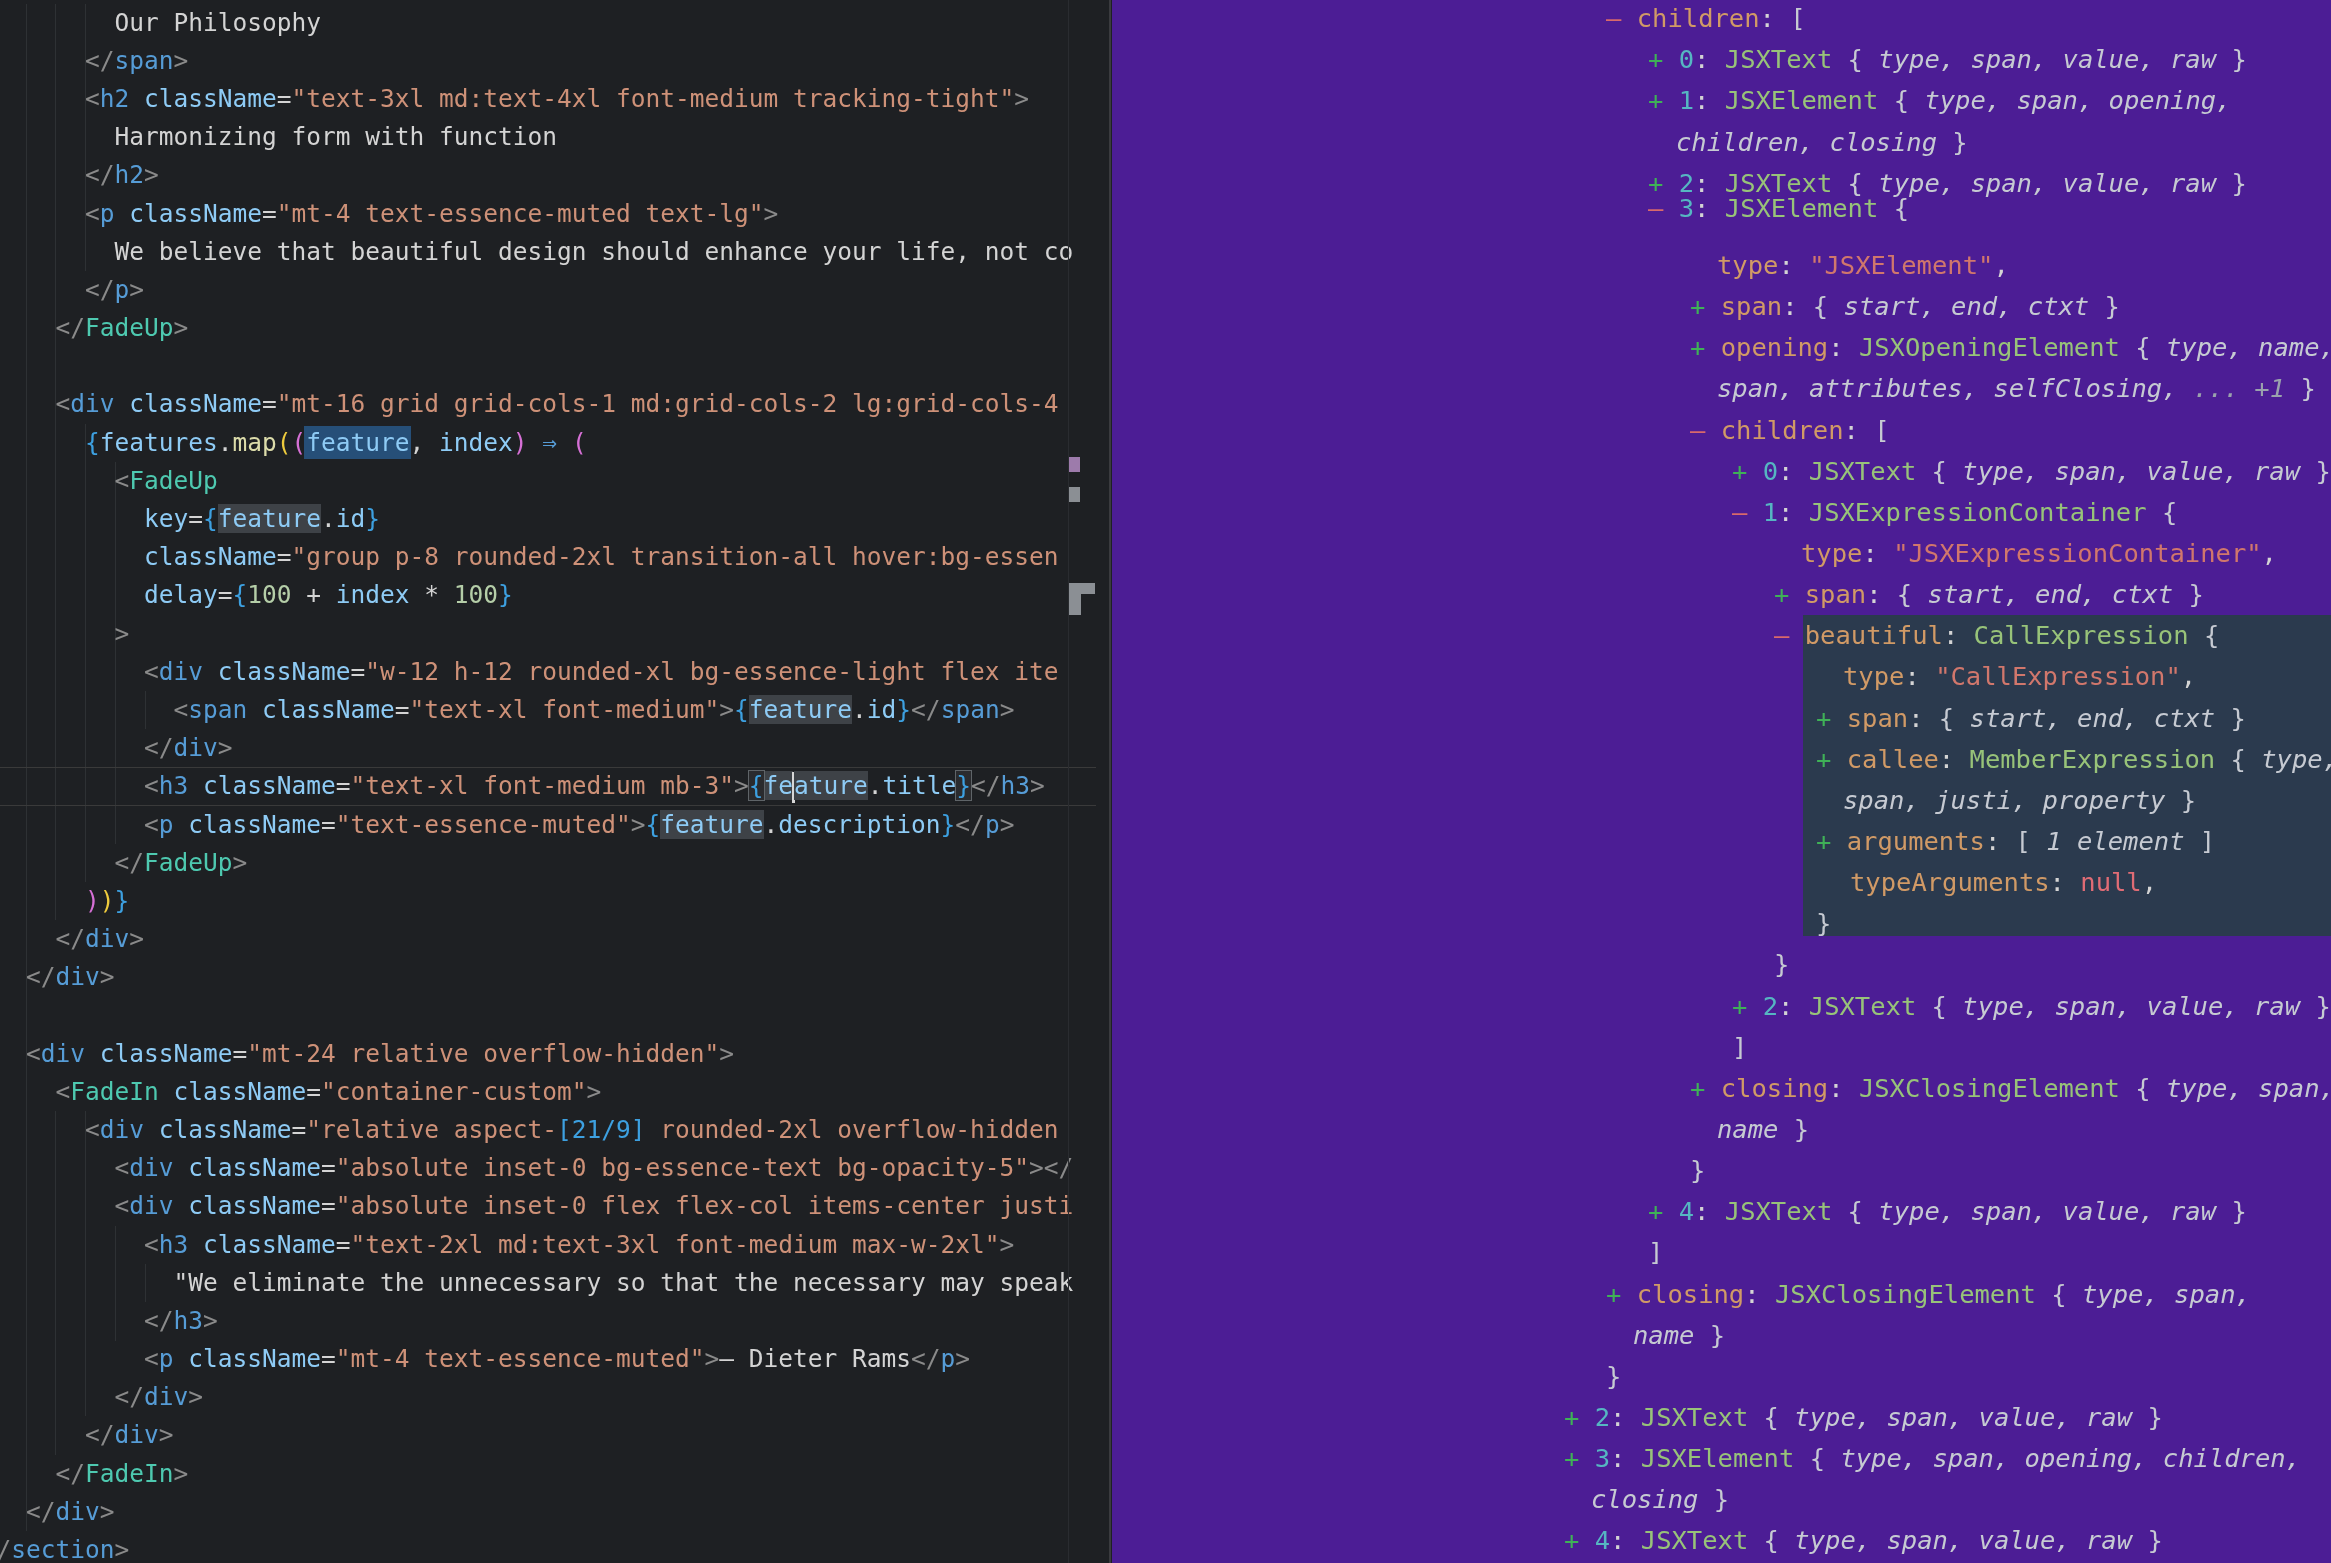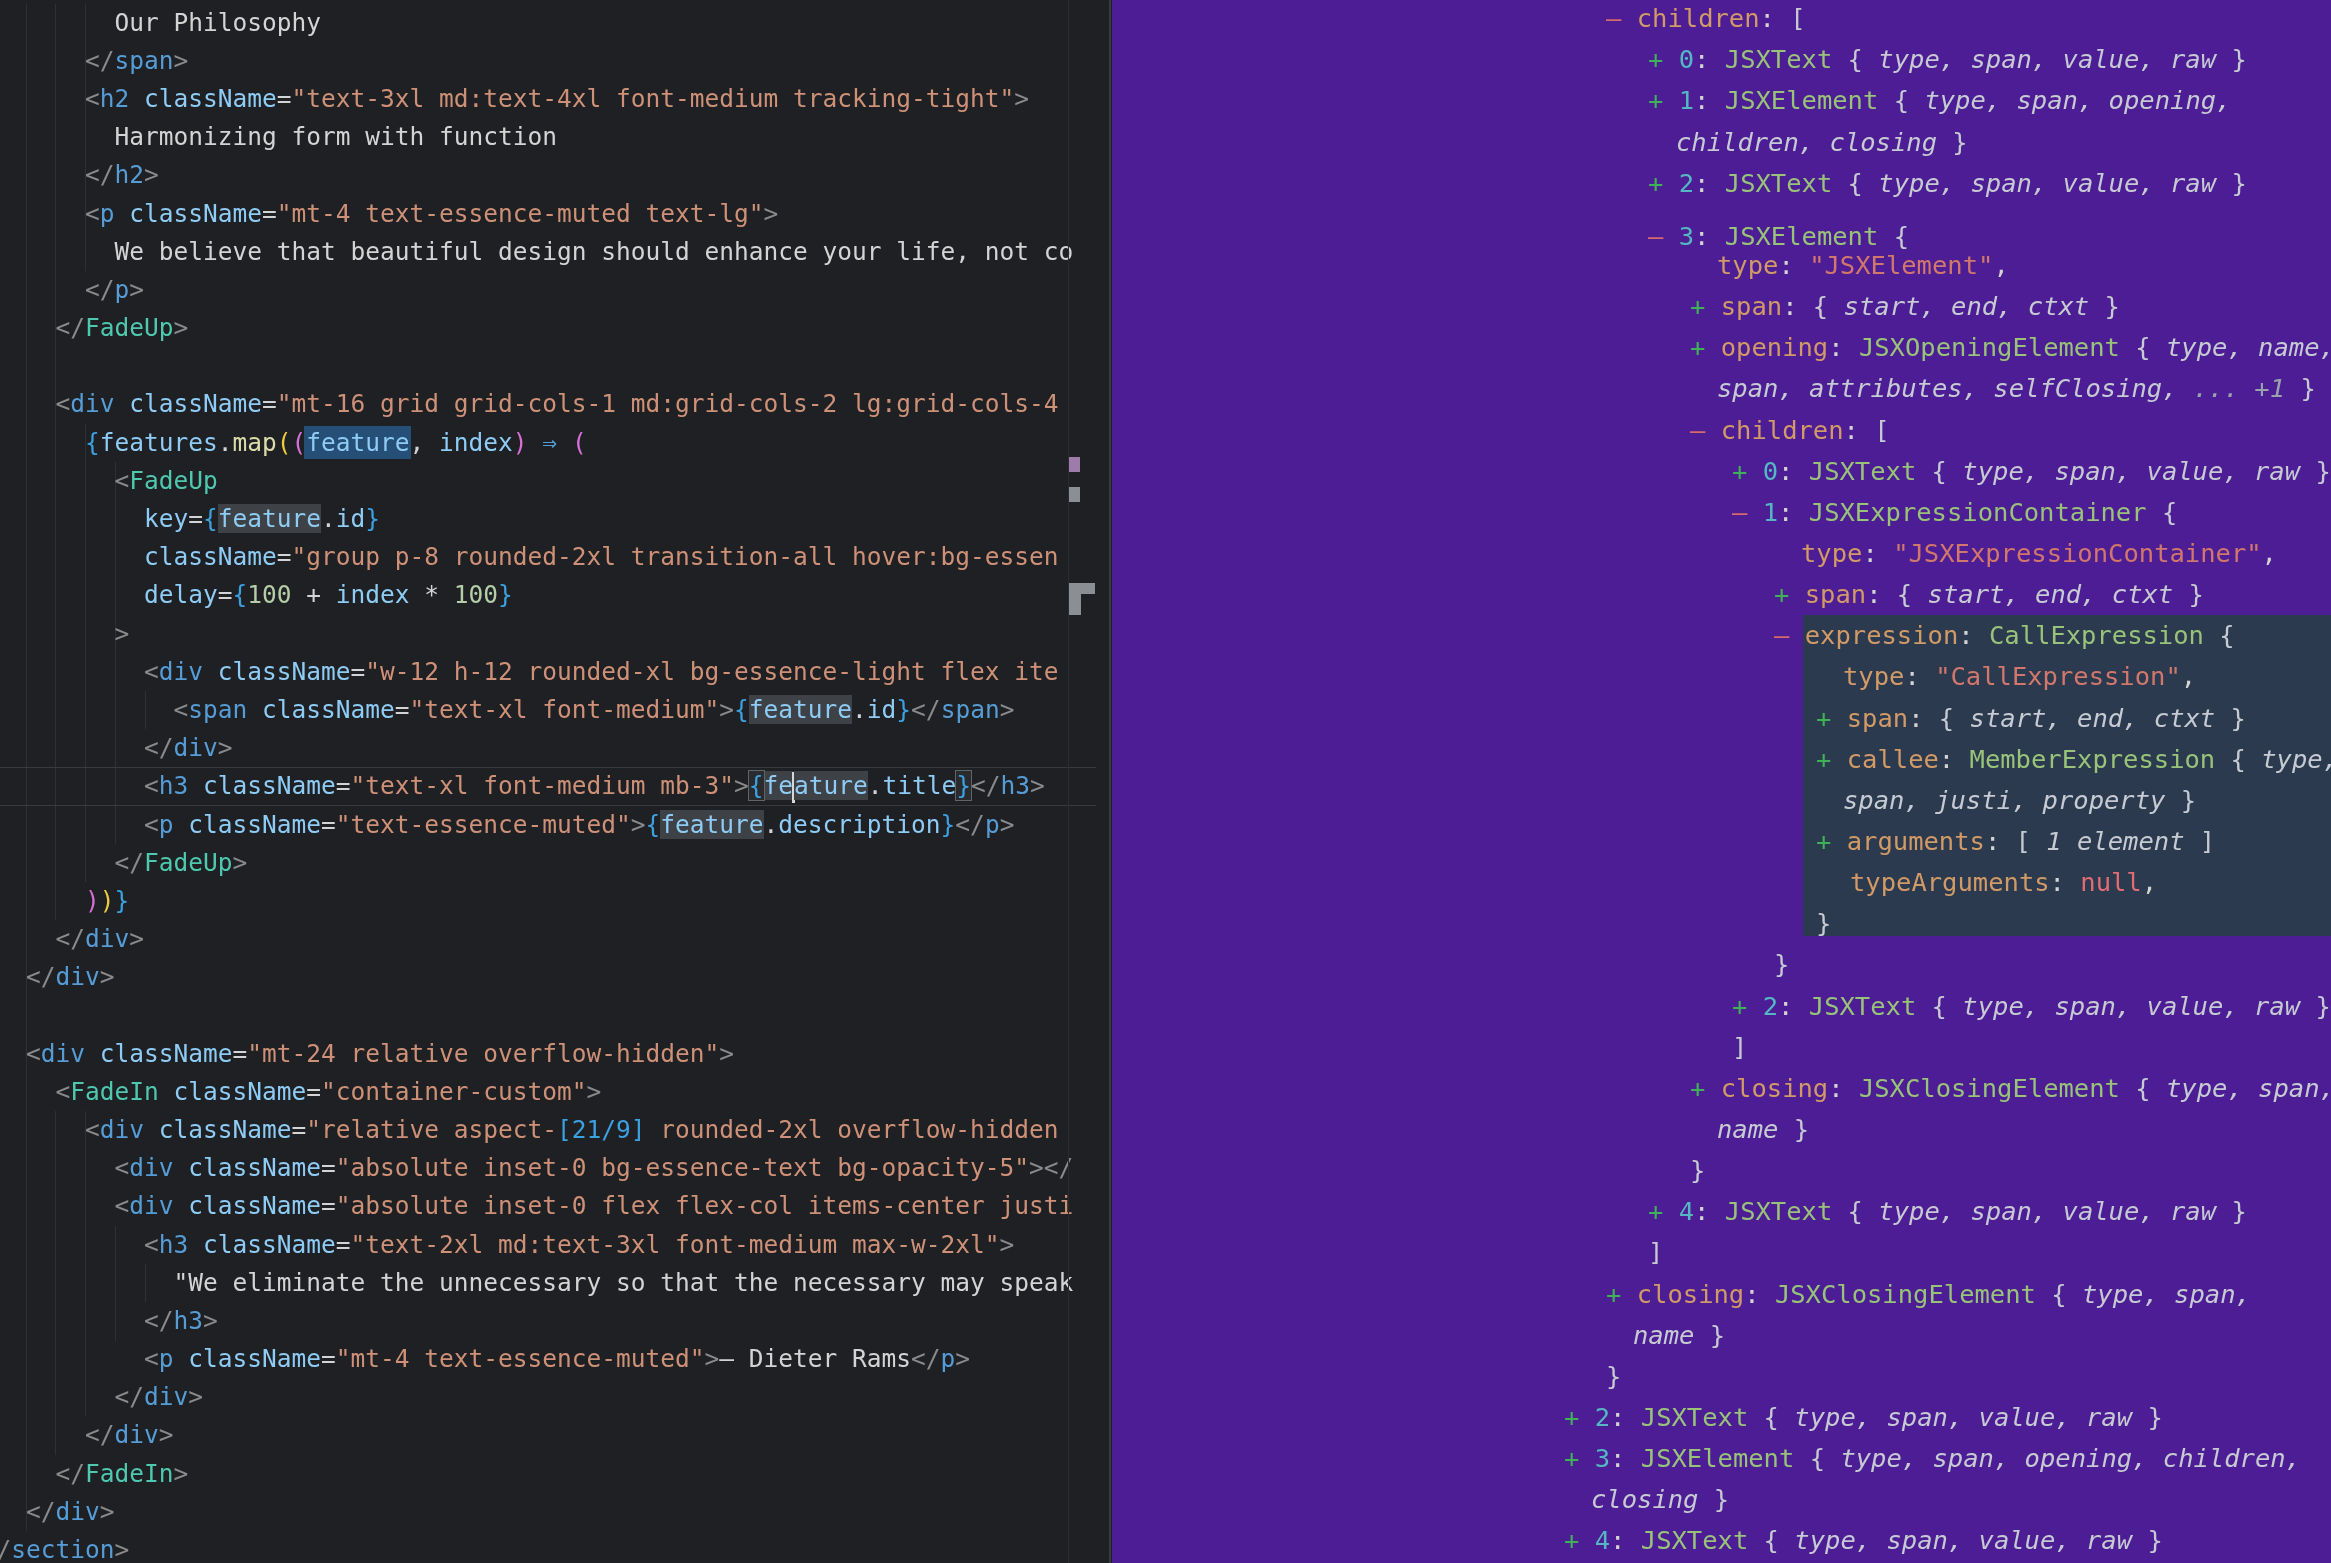--- a/index.html
+++ b/index.html
@@ -124,31 +124,31 @@
 <div id="divider"></div>
 
 <div id="ast-panel" class="panel">
   <div id="ast-highlight"></div>
   <div id="ast-rows">
       <div class="ast-row" style="top: -1.8px; left: 494px;"><span class="m-minus">– </span><span class="t-key">children</span><span class="t-co">: </span><span class="t-pn">[</span></div>
       <div class="ast-row" style="top: 39px; left: 536px;"><span class="m-plus">+ </span><span class="t-idx">0</span><span class="t-co">: </span><span class="t-typ">JSXText</span><span class="t-pn"> { </span><span class="t-it">type, span, value, raw</span><span class="t-pn"> }</span></div>
       <div class="ast-row" style="top: 80px; left: 536px;"><span class="m-plus">+ </span><span class="t-idx">1</span><span class="t-co">: </span><span class="t-typ">JSXElement</span><span class="t-pn"> { </span><span class="t-it">type, span, opening,</span></div>
       <div class="ast-row" style="top: 122px; left: 564px;"><span class="t-it">children, closing</span><span class="t-pn"> }</span></div>
       <div class="ast-row" style="top: 163px; left: 536px;"><span class="m-plus">+ </span><span class="t-idx">2</span><span class="t-co">: </span><span class="t-typ">JSXText</span><span class="t-pn"> { </span><span class="t-it">type, span, value, raw</span><span class="t-pn"> }</span></div>
-      <div class="ast-row" style="top: 216px; left: 536px;"><span class="m-minus">– </span><span class="t-idx">3</span><span class="t-co">: </span><span class="t-typ">JSXElement</span><span class="t-pn"> {</span></div>
+      <div class="ast-row" style="top: 188px; left: 536px;"><span class="m-minus">– </span><span class="t-idx">3</span><span class="t-co">: </span><span class="t-typ">JSXElement</span><span class="t-pn"> {</span></div>
       <div class="ast-row" style="top: 245px; left: 605px;"><span class="t-key">type</span><span class="t-co">: </span><span class="t-str">"JSXElement"</span><span class="t-co">,</span></div>
       <div class="ast-row" style="top: 286px; left: 578px;"><span class="m-plus">+ </span><span class="t-key">span</span><span class="t-co">: </span><span class="t-pn">{ </span><span class="t-it">start, end, ctxt</span><span class="t-pn"> }</span></div>
       <div class="ast-row" style="top: 327px; left: 578px;"><span class="m-plus">+ </span><span class="t-key">opening</span><span class="t-co">: </span><span class="t-typ">JSXOpeningElement</span><span class="t-pn"> { </span><span class="t-it">type, name,</span></div>
       <div class="ast-row" style="top: 368px; left: 605px;"><span class="t-it">span, attributes, selfClosing, </span><span class="t-dim">... +1</span><span class="t-pn"> }</span></div>
       <div class="ast-row" style="top: 410px; left: 578px;"><span class="m-minus">– </span><span class="t-key">children</span><span class="t-co">: </span><span class="t-pn">[</span></div>
       <div class="ast-row" style="top: 451px; left: 620px;"><span class="m-plus">+ </span><span class="t-idx">0</span><span class="t-co">: </span><span class="t-typ">JSXText</span><span class="t-pn"> { </span><span class="t-it">type, span, value, raw</span><span class="t-pn"> }</span></div>
       <div class="ast-row" style="top: 492px; left: 620px;"><span class="m-minus">– </span><span class="t-idx">1</span><span class="t-co">: </span><span class="t-typ">JSXExpressionContainer</span><span class="t-pn"> {</span></div>
       <div class="ast-row" style="top: 533px; left: 689px;"><span class="t-key">type</span><span class="t-co">: </span><span class="t-str">"JSXExpressionContainer"</span><span class="t-co">,</span></div>
       <div class="ast-row" style="top: 574px; left: 662px;"><span class="m-plus">+ </span><span class="t-key">span</span><span class="t-co">: </span><span class="t-pn">{ </span><span class="t-it">start, end, ctxt</span><span class="t-pn"> }</span></div>
-      <div class="ast-row" style="top: 615px; left: 662px;"><span class="m-minus">– </span><span class="t-key">expression</span><span class="t-co">: </span><span class="t-typ">CallExpression</span><span class="t-pn"> {</span></div>
+      <div class="ast-row" style="top: 615px; left: 662px;"><span class="m-minus">– </span><span class="t-key">beautiful</span><span class="t-co">: </span><span class="t-typ">CallExpression</span><span class="t-pn"> {</span></div>
       <div class="ast-row" style="top: 656px; left: 731px;"><span class="t-key">type</span><span class="t-co">: </span><span class="t-str">"CallExpression"</span><span class="t-co">,</span></div>
       <div class="ast-row" style="top: 698px; left: 704px;"><span class="m-plus">+ </span><span class="t-key">span</span><span class="t-co">: </span><span class="t-pn">{ </span><span class="t-it">start, end, ctxt</span><span class="t-pn"> }</span></div>
       <div class="ast-row" style="top: 739px; left: 704px;"><span class="m-plus">+ </span><span class="t-key">callee</span><span class="t-co">: </span><span class="t-typ">MemberExpression</span><span class="t-pn"> { </span><span class="t-it">type,</span></div>
       <div class="ast-row" style="top: 780px; left: 731px;"><span class="t-it">span, justi, property</span><span class="t-pn"> }</span></div>
       <div class="ast-row" style="top: 821px; left: 704px;"><span class="m-plus">+ </span><span class="t-key">arguments</span><span class="t-co">: </span><span class="t-pn">[ </span><span class="t-it">1 element</span><span class="t-pn"> ]</span></div>
       <div class="ast-row" style="top: 862px; left: 731px; margin-left: 7px;"><span class="t-key">typeArguments</span><span class="t-co">: </span><span class="t-red">null</span><span class="t-co">,</span></div>
       <div class="ast-row" style="top: 903px; left: 704px;"><span class="t-pn">}</span></div>
       <div class="ast-row" style="top: 944px; left: 662px;"><span class="t-pn">}</span></div>
       <div class="ast-row" style="top: 986px; left: 620px;"><span class="m-plus">+ </span><span class="t-idx">2</span><span class="t-co">: </span><span class="t-typ">JSXText</span><span class="t-pn"> { </span><span class="t-it">type, span, value, raw</span><span class="t-pn"> }</span></div>
       <div class="ast-row" style="top: 1027px; left: 620px;"><span class="t-pn">]</span></div>

